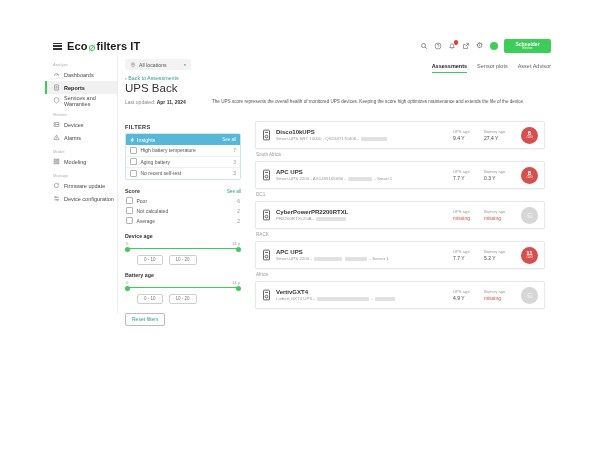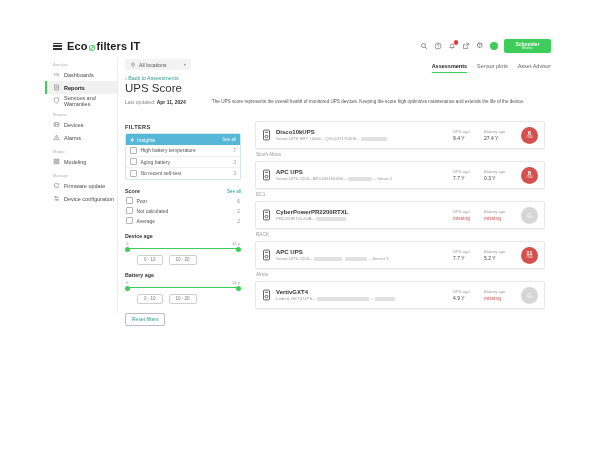--- a/index.html
+++ b/index.html
@@ -259,21 +259,21 @@
       <span class="chev">▾</span>
     </div>
 
     <div class="tabs" id="tabs">
         <div class="tab active">Assessments</div>
         <div class="tab">Sensor plots</div>
         <div class="tab">Asset Advisor</div>
       </div>
 
     <div class="back">‹ <span>Back to Assessments</span></div>
-    <div class="title">UPS Score</div>
+    <div class="title">UPS Back</div>
     <div class="meta">
       <span>Last updated:</span>
       <b>Apr 11, 2024</b>
     </div>
     <div class="desc">The UPS score represents the overall health of monitored UPS devices. Keeping the score high optimizes maintenance and extends the life of the device.</div>
 
     <div class="filters">
       <div class="filters-title">FILTERS</div>
 
       <div class="insights-box">

